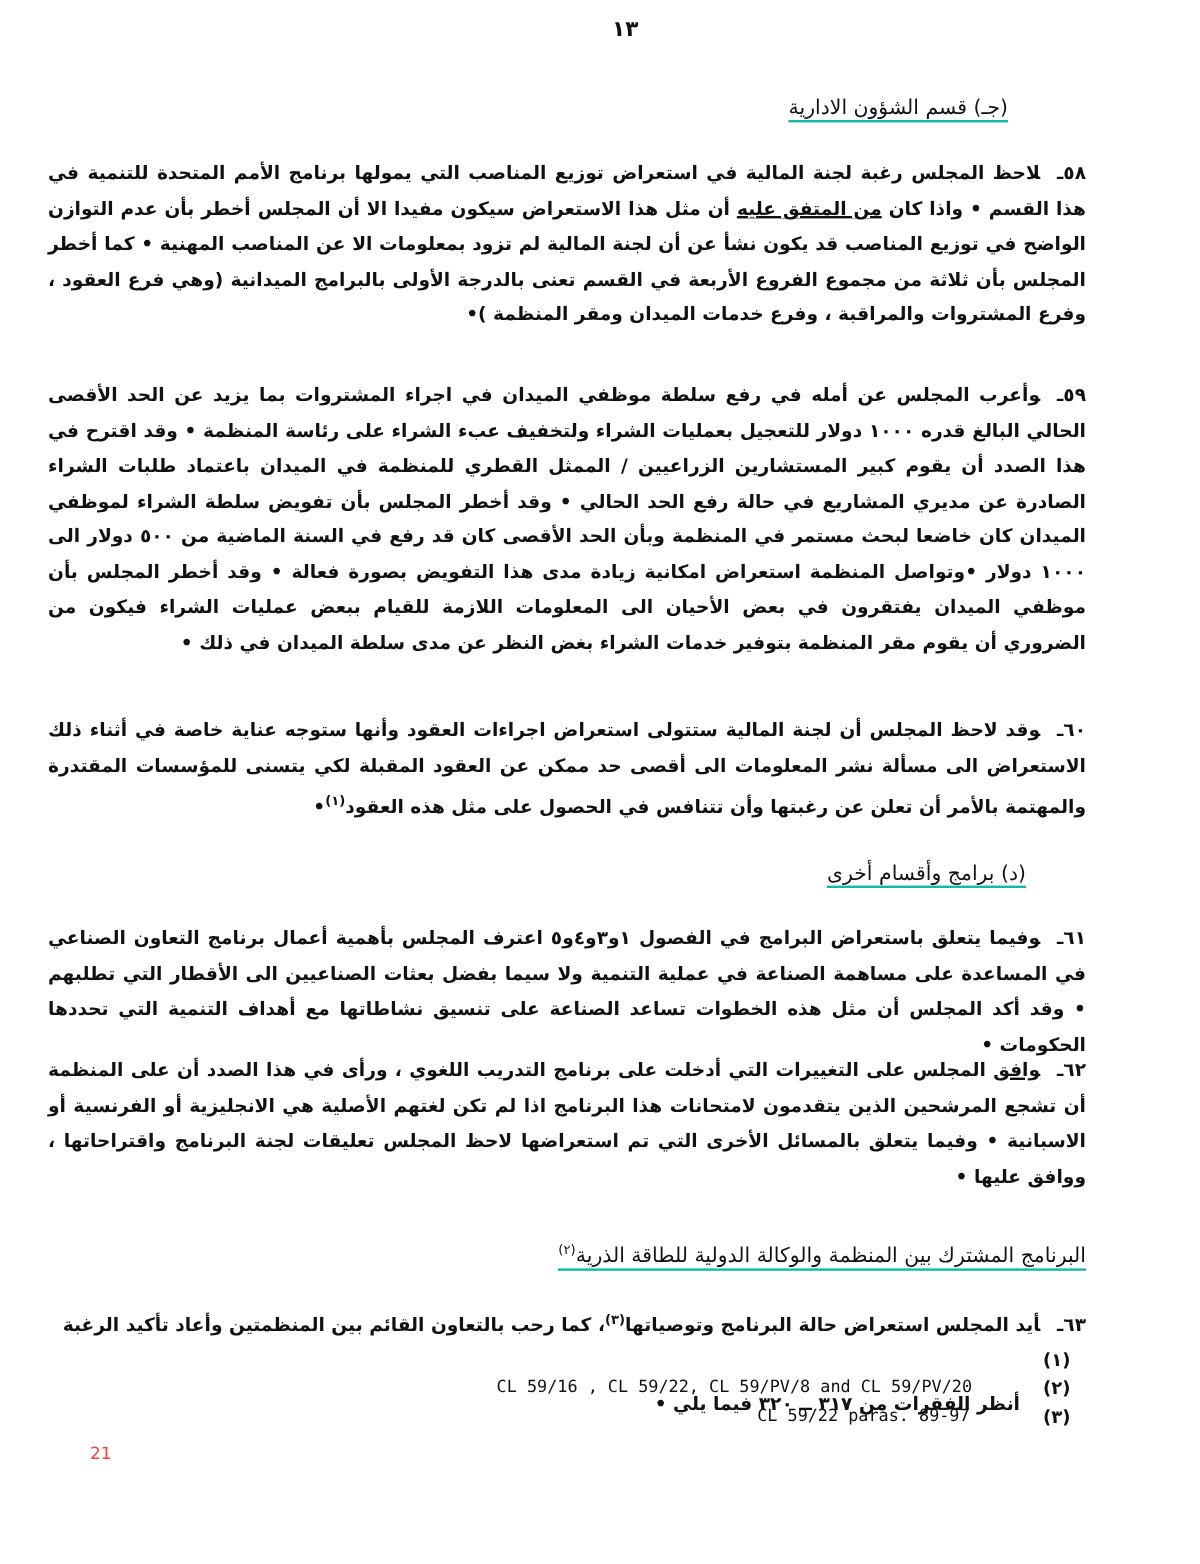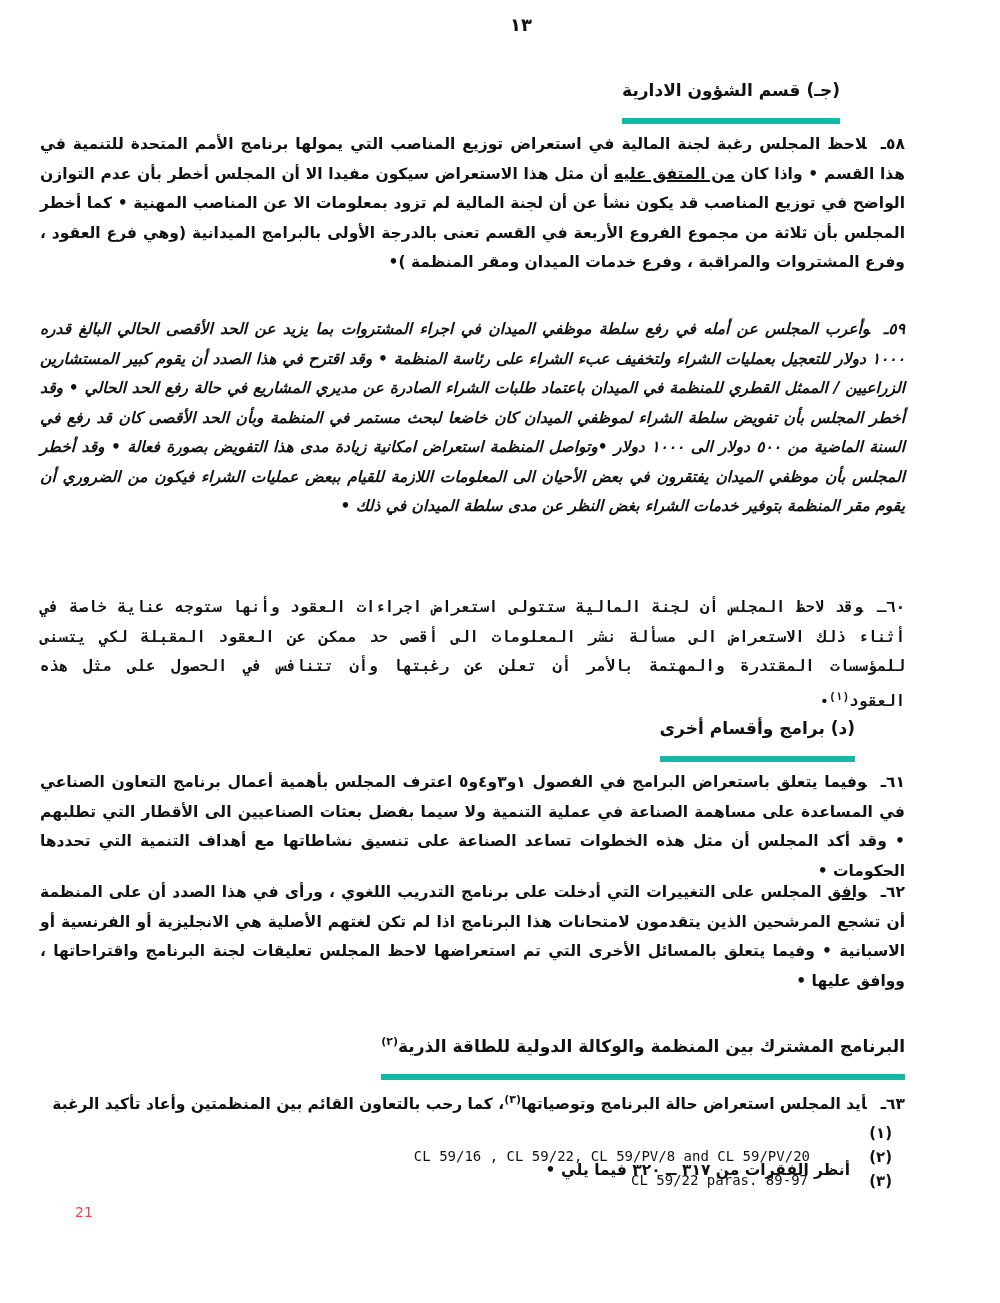--- a/index.html
+++ b/index.html
@@ -4,22 +4,22 @@
   <style>
     html, body { margin: 0; padding: 0; background: #ffffff; }
     body {
       width: 1000px; height: 1303px; position: relative; overflow: hidden;
       font-family: "DejaVu Sans", sans-serif; color: #111;
     }
     .page-number {
       position: absolute; top: 14px; left: 510px; font-size: 18px; font-weight: bold;
     }
     .heading {
-      position: absolute; direction: rtl; font-size: 17px; font-weight: bold;
-      border-bottom: 6px solid #14b8a6; padding-bottom: 18px; white-space: nowrap;
+      position: absolute; direction: rtl; font-size: 17px; font-weight: normal;
+      border-bottom: 2px solid #14b8a6; padding-bottom: 0; white-space: nowrap;
     }
     .para {
       position: absolute; left: 40px; width: 865px; direction: rtl;
       text-align: justify; text-align-last: right;
       font-size: 15.5px; font-weight: bold; line-height: 29.5px;
     }
     .para .num { margin-left: 14px; }
     .para u { text-decoration-thickness: 2px; }
     sup { font-size: 11px; }
     .footnotes { position: absolute; left: 0; width: 1000px; top: 1124px; }
@@ -43,25 +43,25 @@
 <body>
 
 <div class="page-number">١٣</div>
 
 <div class="heading" style="top:80px; right:160px;">(جـ)  قسم الشؤون الادارية</div>
 
 <div class="para" style="top:130px;">
   <span class="num">٥٨ـ</span><span>لاحظ المجلس رغبة لجنة المالية في استعراض توزيع المناصب التي يمولها برنامج الأمم المتحدة للتنمية في هذا القسم • واذا كان </span><u>من المتفق عليه</u><span> أن مثل هذا الاستعراض سيكون مفيدا الا أن المجلس أخطر بأن عدم التوازن الواضح في توزيع المناصب قد يكون نشأ عن أن لجنة المالية لم تزود بمعلومات الا عن المناصب المهنية • كما أخطر المجلس بأن ثلاثة من مجموع الفروع الأربعة في القسم تعنى بالدرجة الأولى بالبرامج الميدانية (وهي فرع العقود ، وفرع المشتروات والمراقبة ، وفرع خدمات الميدان ومقر المنظمة )•</span>
 </div>
 
-<div class="para" style="top:315px;font-style:italic;">
+<div class="para" style="top:315px;">
   <span class="num">٥٩ـ</span><span>وأعرب المجلس عن أمله في رفع سلطة موظفي الميدان في اجراء المشتروات بما يزيد عن الحد الأقصى الحالي البالغ قدره ١٠٠٠ دولار للتعجيل بعمليات الشراء ولتخفيف عبء الشراء على رئاسة المنظمة • وقد اقترح في هذا الصدد أن يقوم كبير المستشارين الزراعيين / الممثل القطري للمنظمة في الميدان باعتماد طلبات الشراء الصادرة عن مديري المشاريع في حالة رفع الحد الحالي • وقد أخطر المجلس بأن تفويض سلطة الشراء لموظفي الميدان كان خاضعا لبحث مستمر في المنظمة وبأن الحد الأقصى كان قد رفع في السنة الماضية من ٥٠٠ دولار الى ١٠٠٠ دولار •وتواصل المنظمة استعراض امكانية زيادة مدى هذا التفويض بصورة فعالة • وقد أخطر المجلس بأن موظفي الميدان يفتقرون في بعض الأحيان الى المعلومات اللازمة للقيام ببعض عمليات الشراء فيكون من الضروري أن يقوم مقر المنظمة بتوفير خدمات الشراء بغض النظر عن مدى سلطة الميدان في ذلك •</span>
 </div>
 
-<div class="para" style="top:594px;font-family:Liberation Mono, monospace;">
+<div class="para" style="top:594px;">
   <span class="num">٦٠ـ</span><span>وقد لاحظ المجلس أن لجنة المالية ستتولى استعراض اجراءات العقود وأنها ستوجه عناية خاصة في أثناء ذلك الاستعراض الى مسألة نشر المعلومات الى أقصى حد ممكن عن العقود المقبلة لكي يتسنى للمؤسسات المقتدرة والمهتمة بالأمر أن تعلن عن رغبتها وأن تتنافس في الحصول على مثل هذه العقود</span><sup>(١)</sup><span>•</span>
 </div>
 
 <div class="heading" style="top:718px; right:145px;margin-left:47px;">(د)  برامج وأقسام أخرى</div>
 
 <div class="para" style="top:768px;">
   <span class="num">٦١ـ</span><span>وفيما يتعلق باستعراض البرامج في الفصول ١و٣و٤و٥ اعترف المجلس بأهمية أعمال برنامج التعاون الصناعي في المساعدة على مساهمة الصناعة في عملية التنمية ولا سيما بفضل بعثات الصناعيين الى الأقطار التي تطلبهم • وقد أكد المجلس أن مثل هذه الخطوات تساعد الصناعة على تنسيق نشاطاتها مع أهداف التنمية التي تحددها الحكومات •</span>
 </div>
 
 <div class="para" style="top:878px;">

